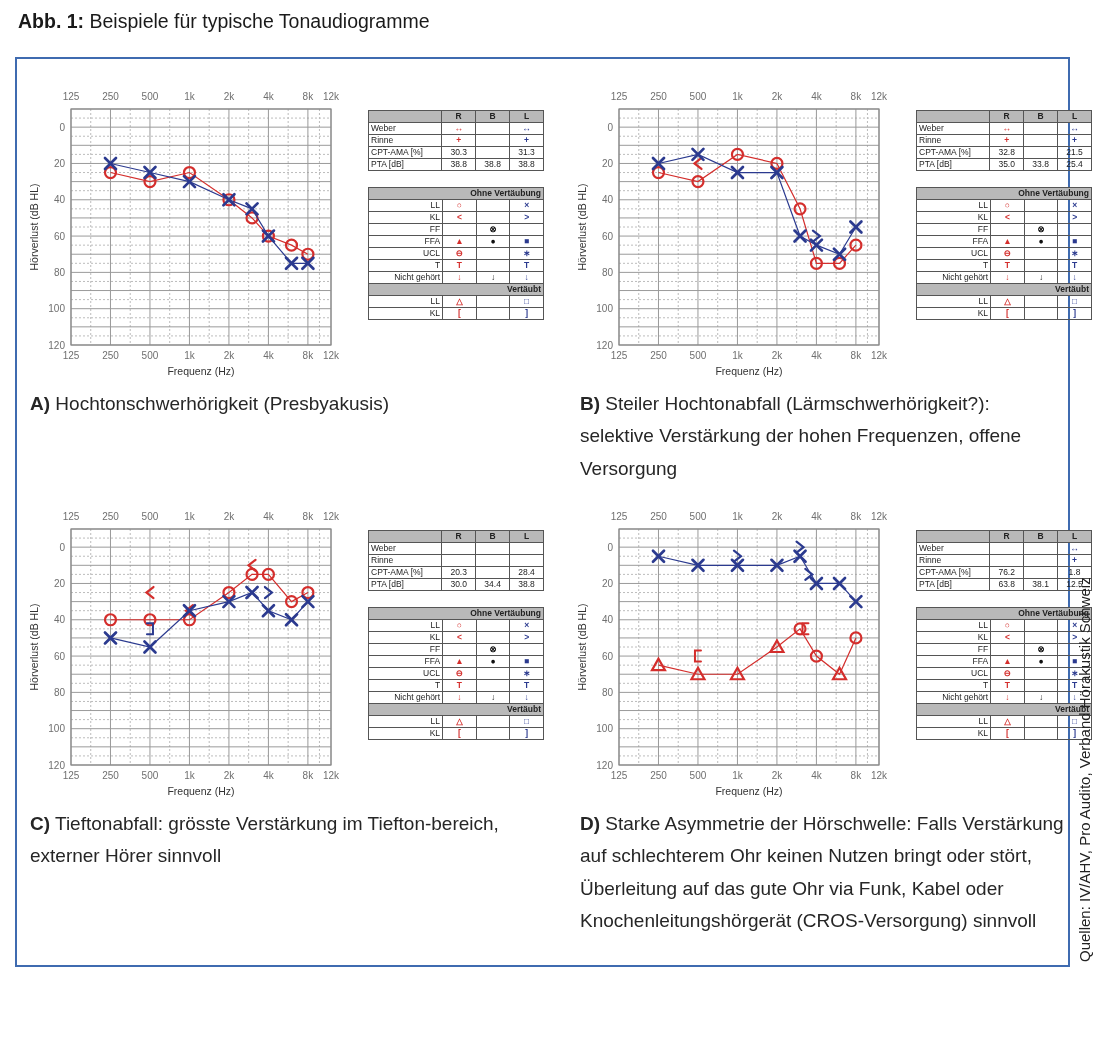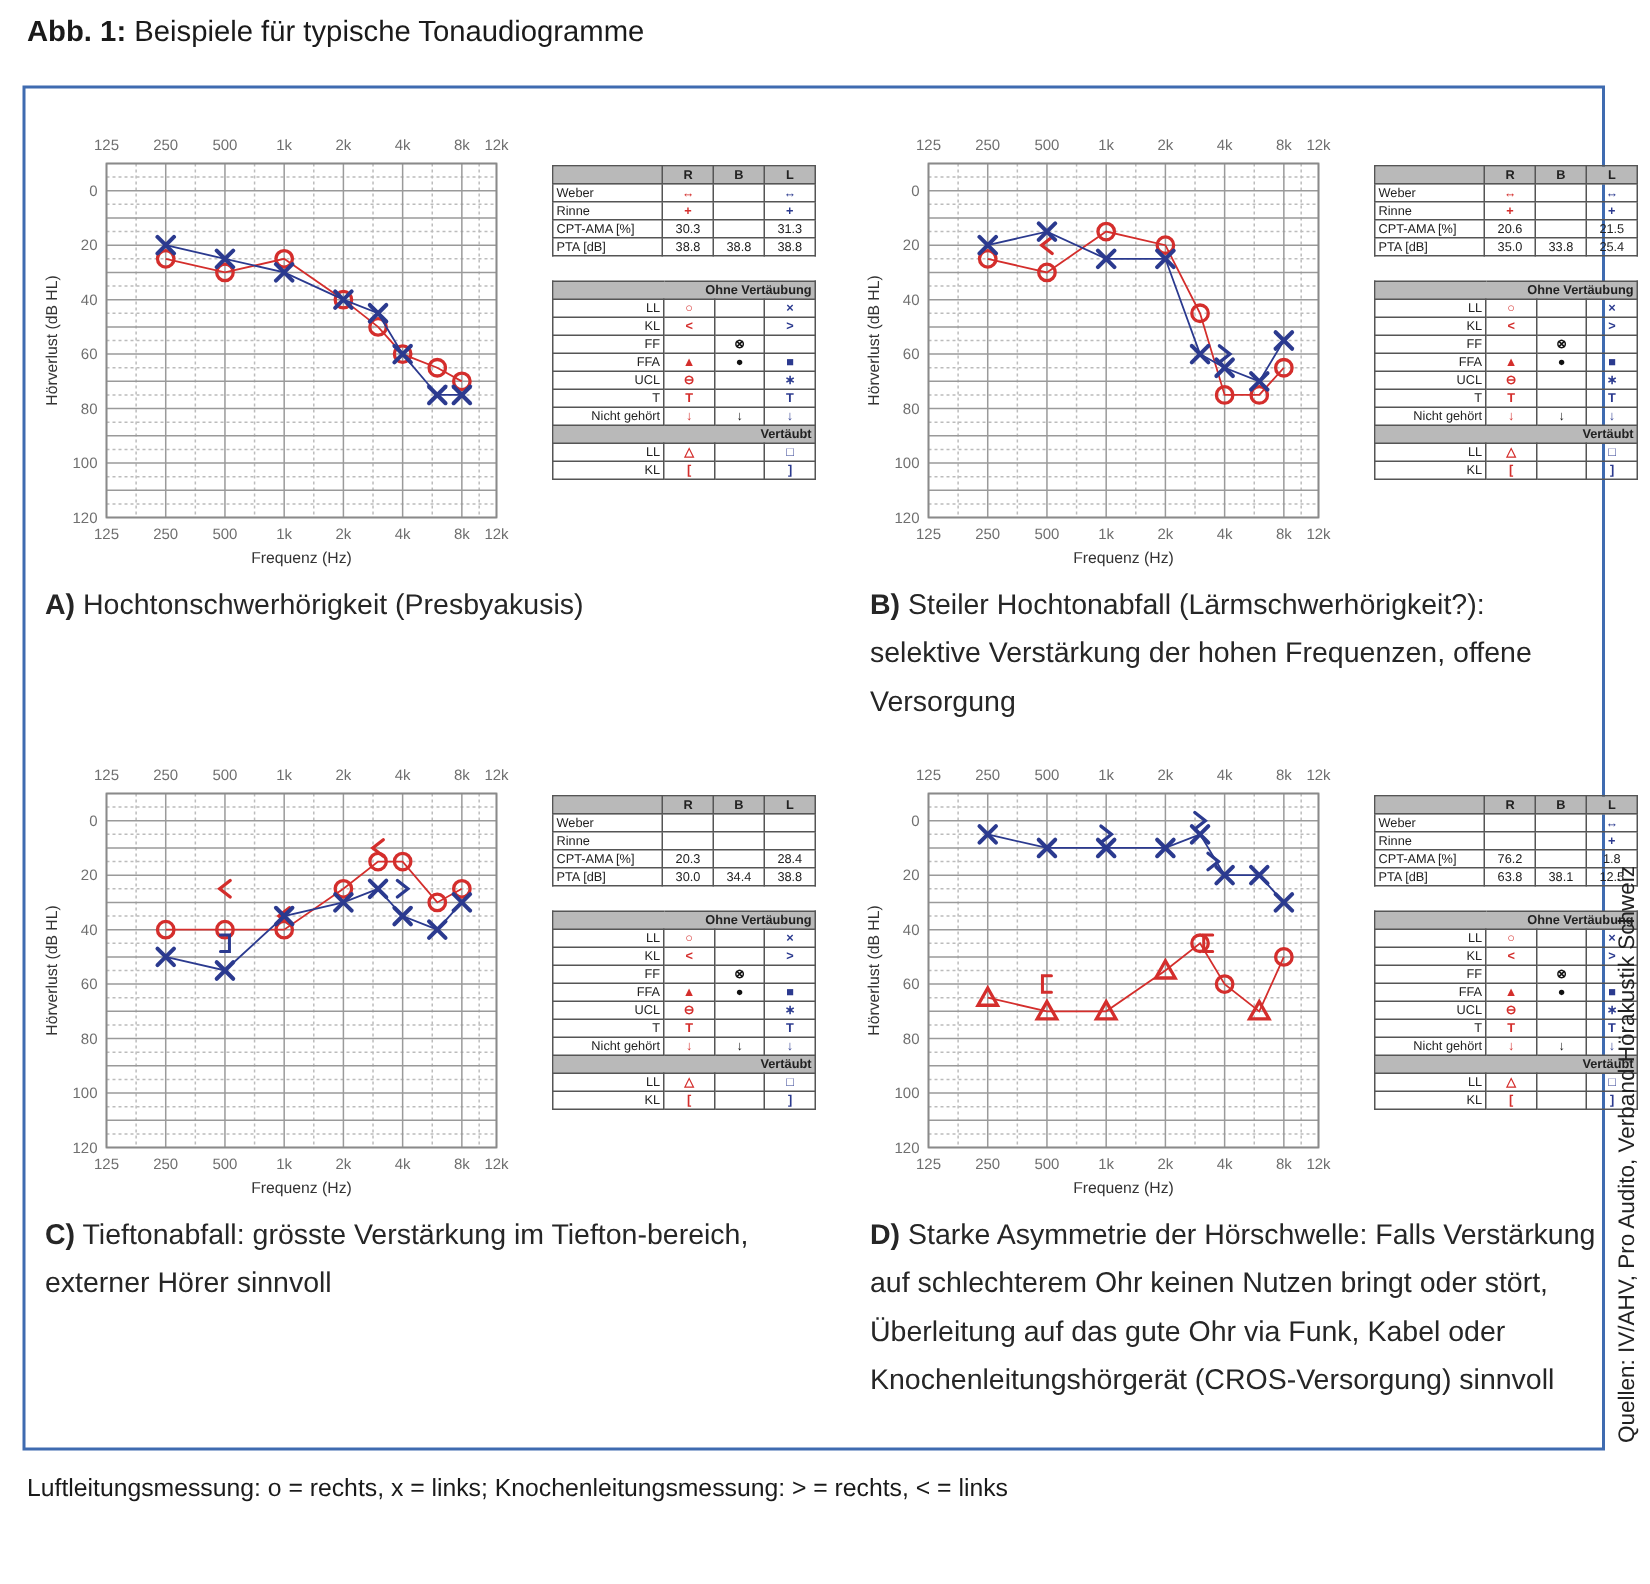--- a/index.html
+++ b/index.html
@@ -597,21 +597,21 @@
           <td class="val" style="color:#2b3a8f;font-weight:bold;">↔</td>
         </tr>
         <tr>
           <td class="lbl">Rinne</td>
           <td class="val" style="color:#d42e2c;font-weight:bold;">+</td>
           <td class="val" style="color:#111111;font-weight:bold;"></td>
           <td class="val" style="color:#2b3a8f;font-weight:bold;">+</td>
         </tr>
         <tr>
           <td class="lbl">CPT-AMA [%]</td>
-          <td class="val" style="">20.6</td>
+          <td class="val" style="">32.8</td>
           <td class="val" style=""></td>
           <td class="val" style="">21.5</td>
         </tr>
         <tr>
           <td class="lbl">PTA [dB]</td>
           <td class="val" style="">35.0</td>
           <td class="val" style="">33.8</td>
           <td class="val" style="">25.4</td>
         </tr>
       </tbody>
@@ -886,14 +886,13 @@
   </div>
 
 <div class="caption capA"><b>A)</b> <span>Hochtonschwerhörigkeit (Presbyakusis)</span></div>
 <div class="caption capB"><b>B)</b> <span>Steiler Hochtonabfall (Lärmschwerhörigkeit?): selektive Verstärkung der hohen Frequenzen, offene Versorgung</span></div>
 <div class="caption capC"><b>C)</b> <span>Tieftonabfall: grösste Verstärkung im Tiefton-bereich, externer Hörer sinnvoll</span></div>
 <div class="caption capD"><b>D)</b> <span>Starke Asymmetrie der Hörschwelle: Falls Verstärkung auf schlechterem Ohr keinen Nutzen bringt oder stört, Überleitung auf das gute Ohr via Funk, Kabel oder Knochenleitungshörgerät (CROS-Versorgung) sinnvoll</span></div>
 
 <div class="source-note">Quellen: IV/AHV, Pro Audito, Verband Hörakustik Schweiz</div>
 
 <div class="footer">
-  <p>Luftleitungsmessung: o = rechts, x = links; Knochenleitungsmessung: &gt; = rechts, &lt; = links</p>
 </div>
 
 </body></html>

